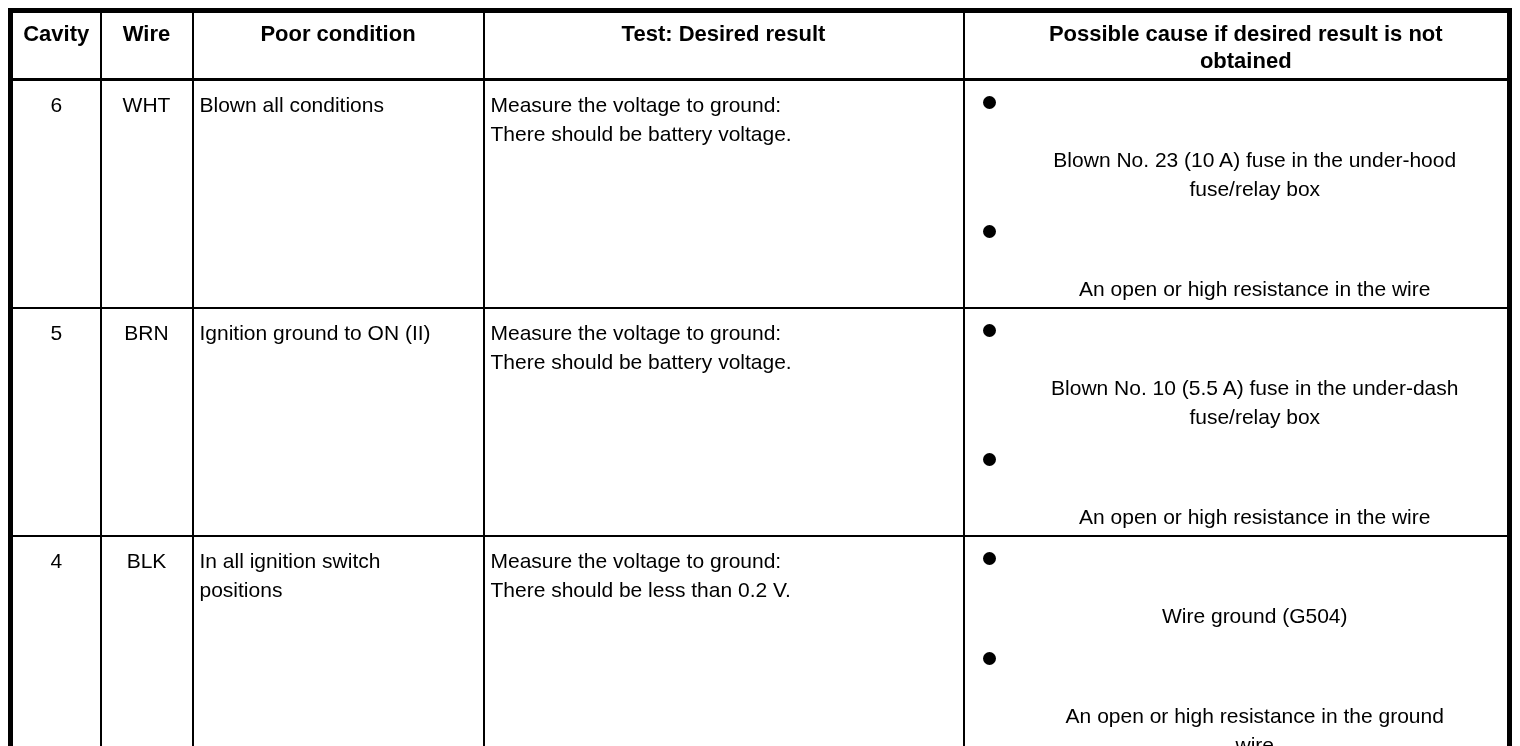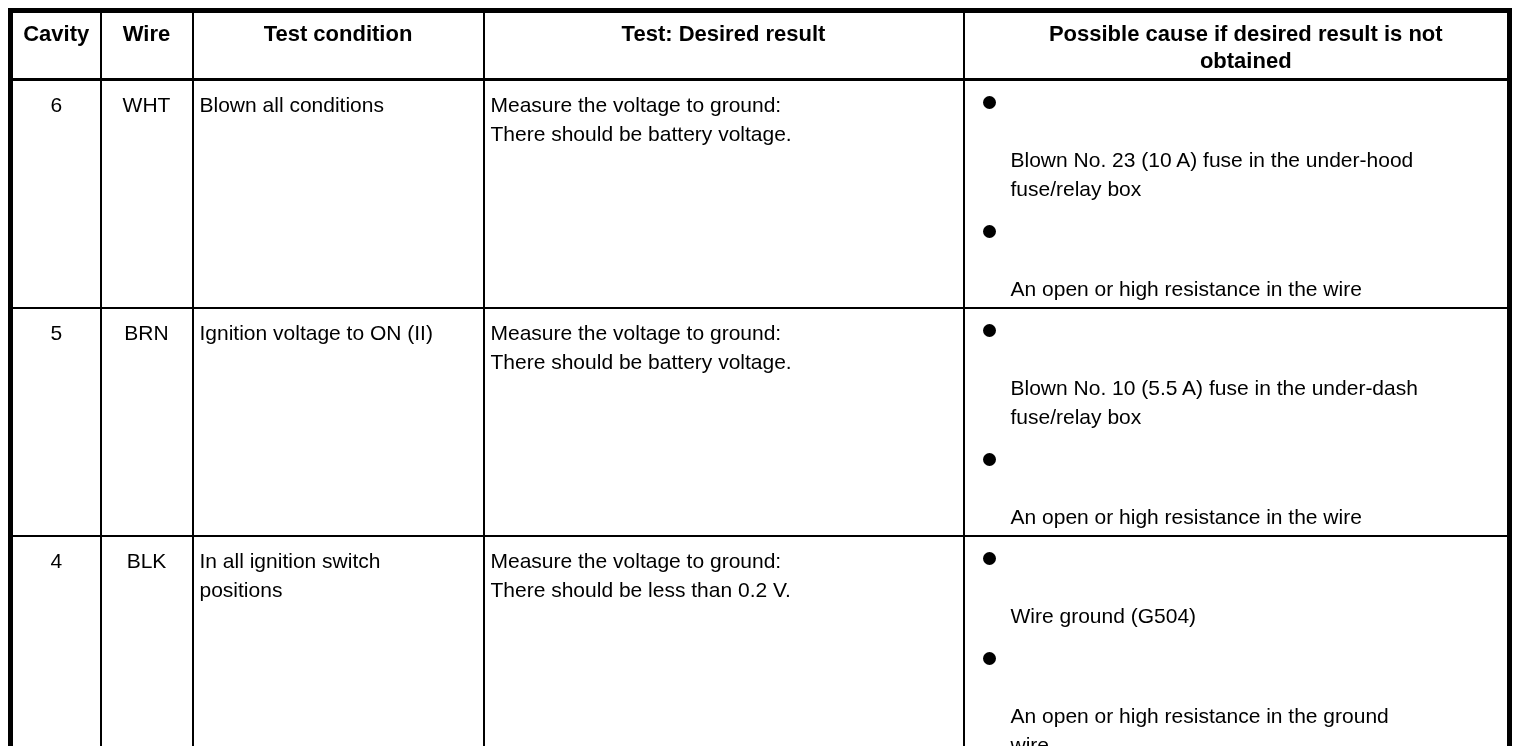--- a/index.html
+++ b/index.html
@@ -57,20 +57,21 @@
   }
   td.pre {
     white-space: pre-line;
   }
   tr.row-1 { height: 226px; }
   tr.row-2 { height: 221px; }
   tr.row-3 { height: 216px; }
 
   td.cause-cell {
     padding: 12px 4px 4px 16px;
+    text-align: center;
   }
   .cause-item + .cause-item {
     margin-top: 22px;
   }
   .bullet {
     display: block;
     width: 13px;
     height: 13px;
     border-radius: 50%;
     background: #000000;
@@ -92,21 +93,21 @@
       <col class="c-cavity">
       <col class="c-wire">
       <col class="c-cond">
       <col class="c-result">
       <col class="c-cause">
     </colgroup>
     <thead>
       <tr>
         <th>Cavity</th>
         <th>Wire</th>
-        <th>Test condition</th>
+        <th>Poor condition</th>
         <th>Test: Desired result</th>
         <th class="cause-head">Possible cause if desired result is not obtained</th>
       </tr>
     </thead>
     <tbody>
 
       <tr class="row-1">
         <td class="center">6</td>
         <td class="center">WHT</td>
         <td class="pre">Blown all conditions</td>
@@ -121,21 +122,21 @@
           <div class="cause-item">
             <span class="bullet"></span>
             <div class="cause-text">An open or high resistance in the wire</div>
           </div>
         </td>
       </tr>
 
       <tr class="row-2">
         <td class="center">5</td>
         <td class="center">BRN</td>
-        <td class="pre">Ignition voltage to ON (II)</td>
+        <td class="pre">Ignition ground to ON (II)</td>
         <td class="pre">Measure the voltage to ground:
 There should be battery voltage.</td>
         <td class="cause-cell">
           <div class="cause-item">
             <span class="bullet"></span>
             <div class="cause-text">Blown No. 10 (5.5 A) fuse in the under-dash
 fuse/relay box</div>
           </div>
           <div class="cause-item">
             <span class="bullet"></span>

